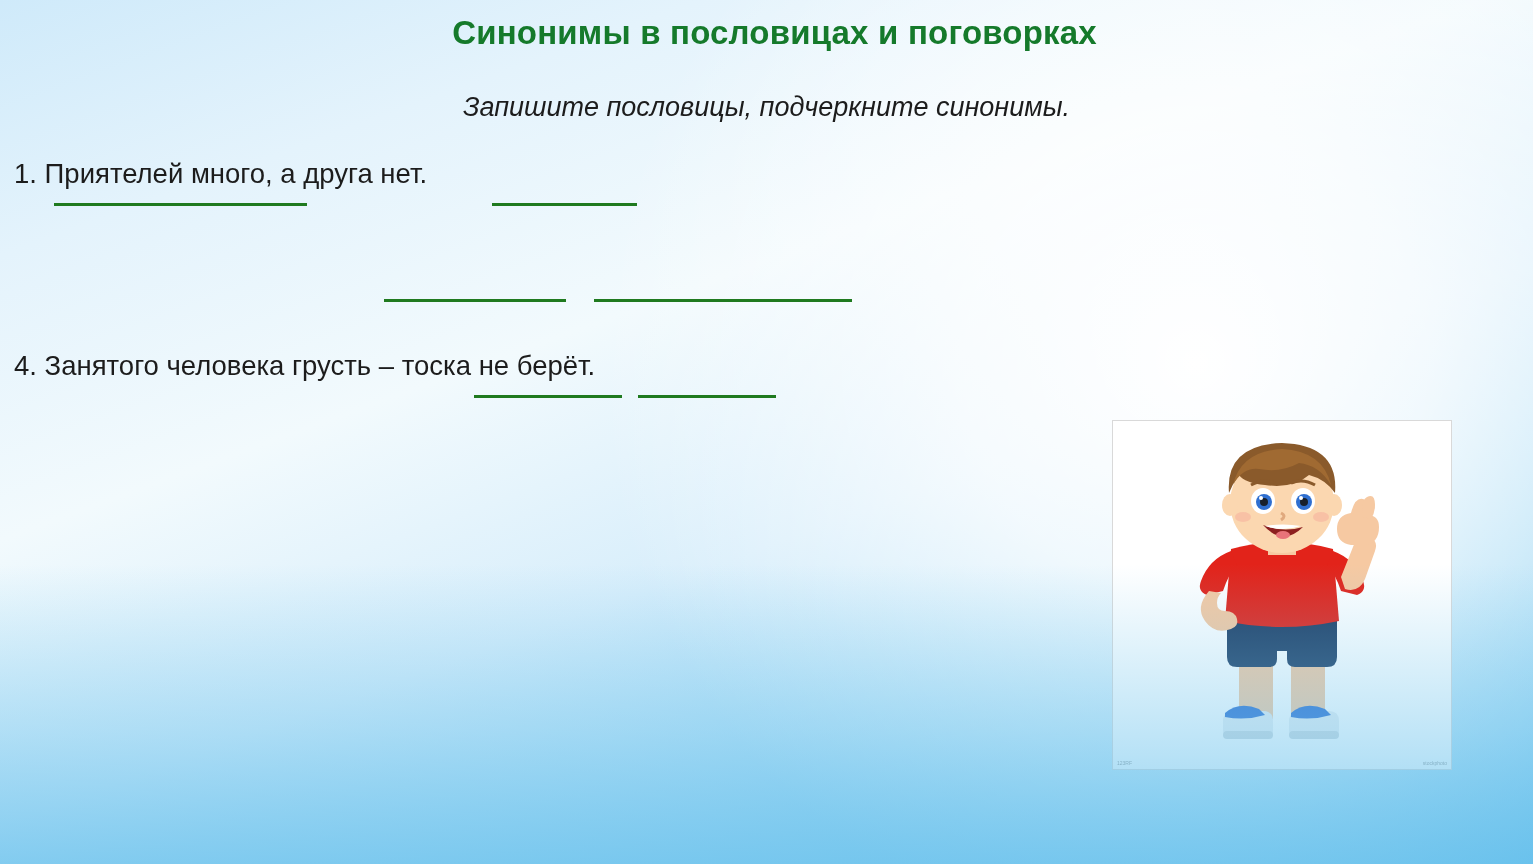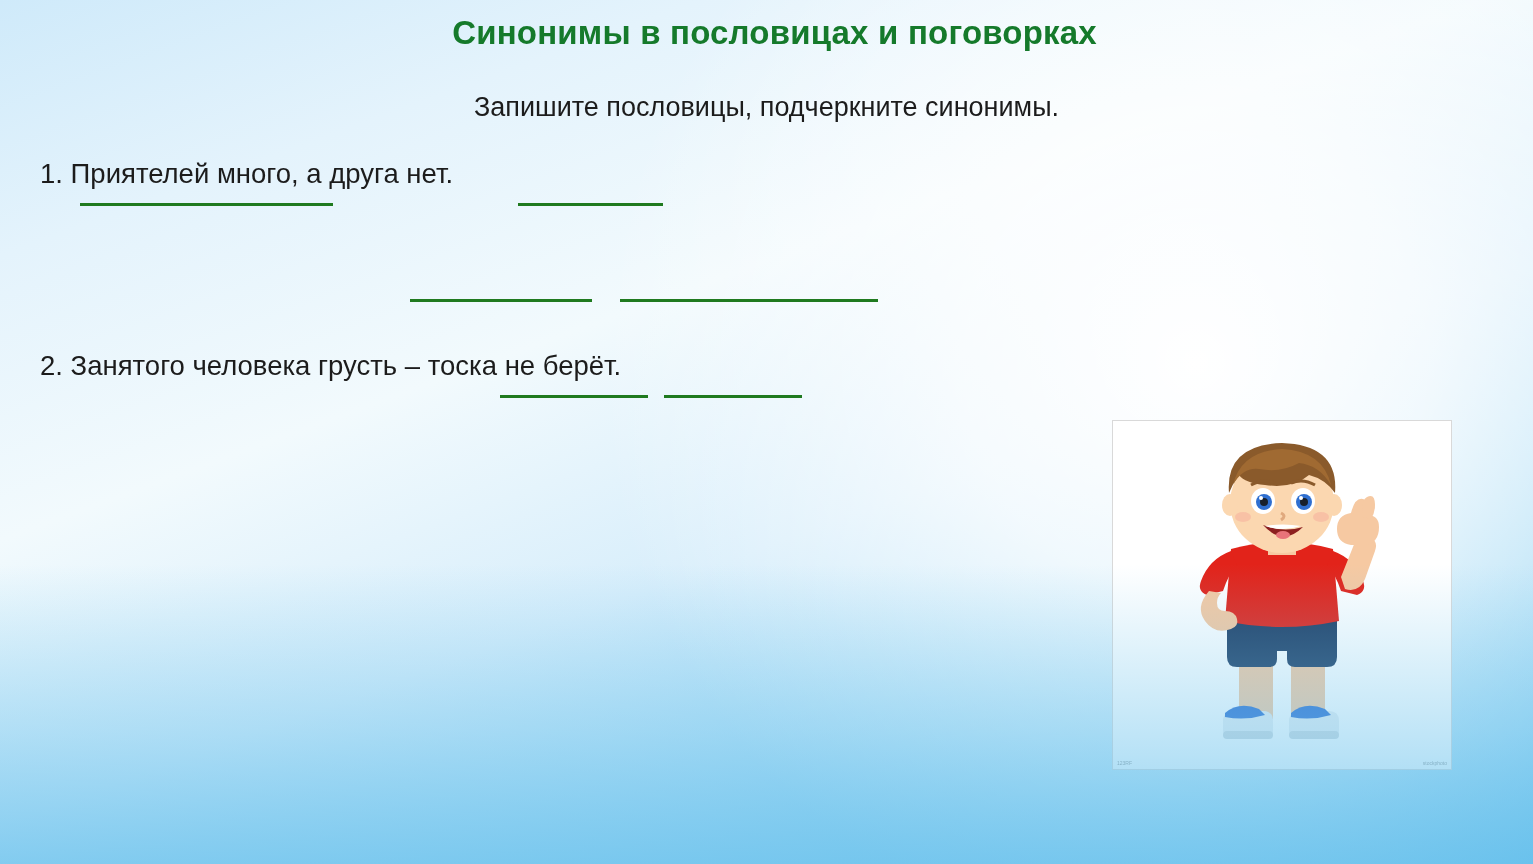--- a/index.html
+++ b/index.html
@@ -43,28 +43,28 @@
   }
 
   .subtitle {
     position: absolute;
     top: 92px;
     left: 0;
     width: 1533px;
     text-align: center;
     font-size: 27px;
     color: #1c1c1c;
+    font-style: italic;
   }
 
   .lines {
     position: absolute;
     top: 155px;
     left: 14px;
     width: 1100px;
-    margin-left: 26px;
   }
   .line {
     position: relative;
     height: 96px;
     font-size: 27.5px;
     color: #1c1c1c;
     white-space: nowrap;
   }
   .line .text {
     position: absolute;
@@ -122,21 +122,21 @@
     </div>
 
     <div class="line">
       <span class="ul" style="left:370px; top:48px; width:182px;"></span>
       <span class="ul" style="left:580px; top:48px; width:258px;"></span>
     </div>
 
 
 
     <div class="line">
-      <span class="text">2. Занятого человека грусть – тоска не берёт.</span>
+      <span class="text">4. Занятого человека грусть – тоска не берёт.</span>
       <span class="ul" style="left:460px; top:48px; width:148px;"></span>
       <span class="ul" style="left:624px; top:48px; width:138px;"></span>
     </div>
 
   </div>
 
   <div class="picture">
     <svg class="pic-inner" viewBox="0 0 338 348" xmlns="http://www.w3.org/2000/svg">
       <rect x="0" y="0" width="338" height="348" fill="#ffffff"></rect>
 

